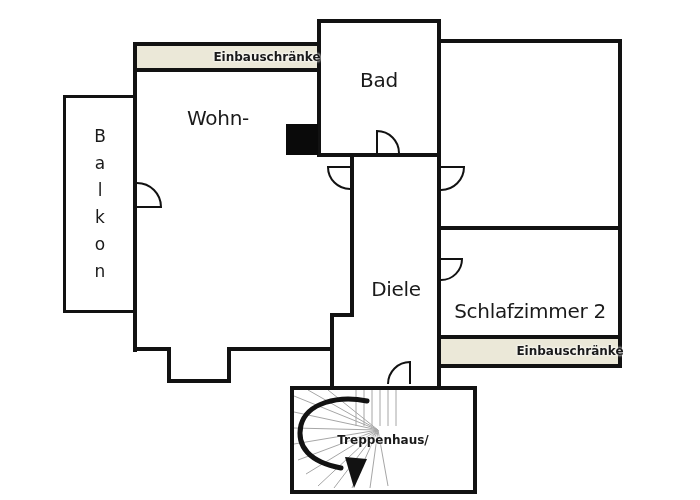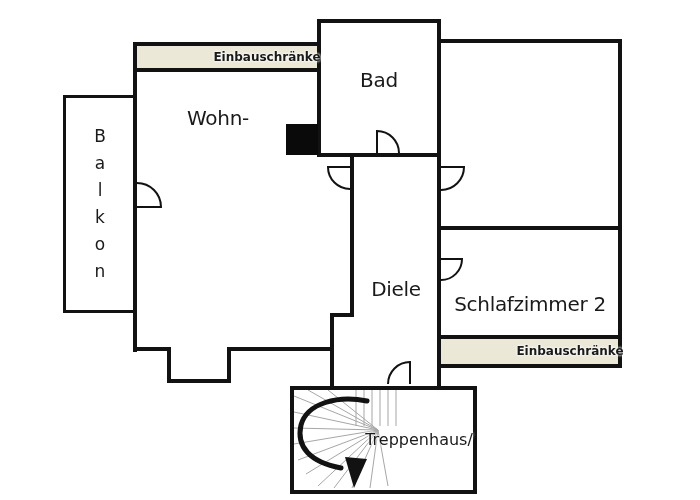--- a/index.html
+++ b/index.html
@@ -10,21 +10,21 @@
   .wall{position:absolute;background:#121212;}
   .fill{position:absolute;background:#ebe8d8;}
   .box{position:absolute;background:#ffffff;box-sizing:border-box;}
   .sq{position:absolute;background:#0a0a0a;}
   .lbl{
     position:absolute;transform:translate(-50%,-50%);white-space:nowrap;
     font-size:20px;line-height:29px;text-align:center;letter-spacing:-0.3px;
     text-shadow:0 0 3px #fff,0 0 3px #fff;
   }
   .lbl.small{font-size:12px;font-weight:bold;line-height:14px;letter-spacing:0;margin-left:40px;}
-  .lbl.stair{font-size:16px;font-weight:normal;line-height:18px;letter-spacing:0;margin-left:36px;}
+  .lbl.stair{font-size:12px;font-weight:bold;line-height:18px;letter-spacing:0;}
   .balkon{
     position:absolute;left:63px;top:95px;width:74px;height:218px;
     display:flex;flex-direction:column;align-items:center;justify-content:center;
     gap:10px;font-size:17px;line-height:17px;
   }
   svg.overlay{position:absolute;left:0;top:0;}
 </style>
 </head>
 <body>
 
@@ -114,21 +114,21 @@
     <span>a</span>
     <span>l</span>
     <span>k</span>
     <span>o</span>
     <span>n</span>
   </div>
 
 
   <div class="lbl" style="left:396px;top:273px;margin-top:16px;">Diele</div>
 
-  <div class="lbl" style="left:530px;top:304px;">Schlafzimmer 2</div>
+  <div class="lbl" style="left:530px;top:311px;">Schlafzimmer 2</div>
 
   <div class="lbl small" style="left:530px;top:351px;">Einbauschränke</div>
 
   <div class="lbl stair" style="left:383px;top:440px;">
     <div>Treppenhaus/</div>
   </div>
 
 </div>
 
 </body></html>

